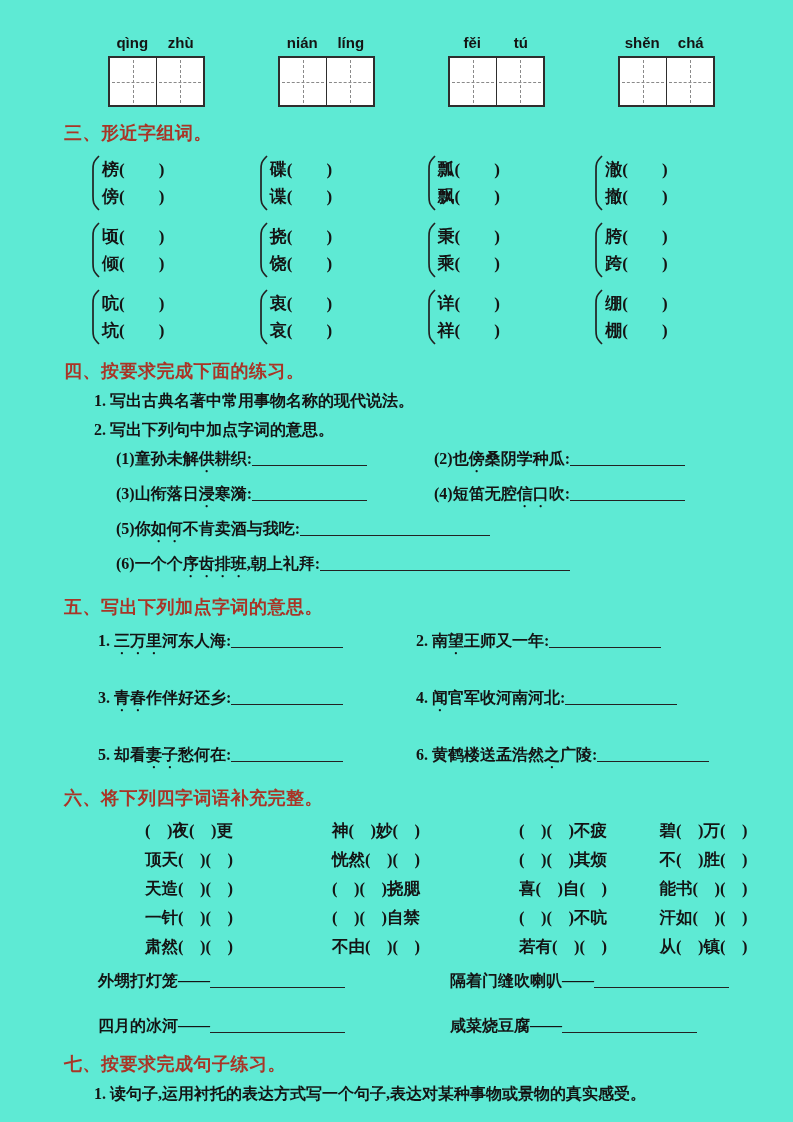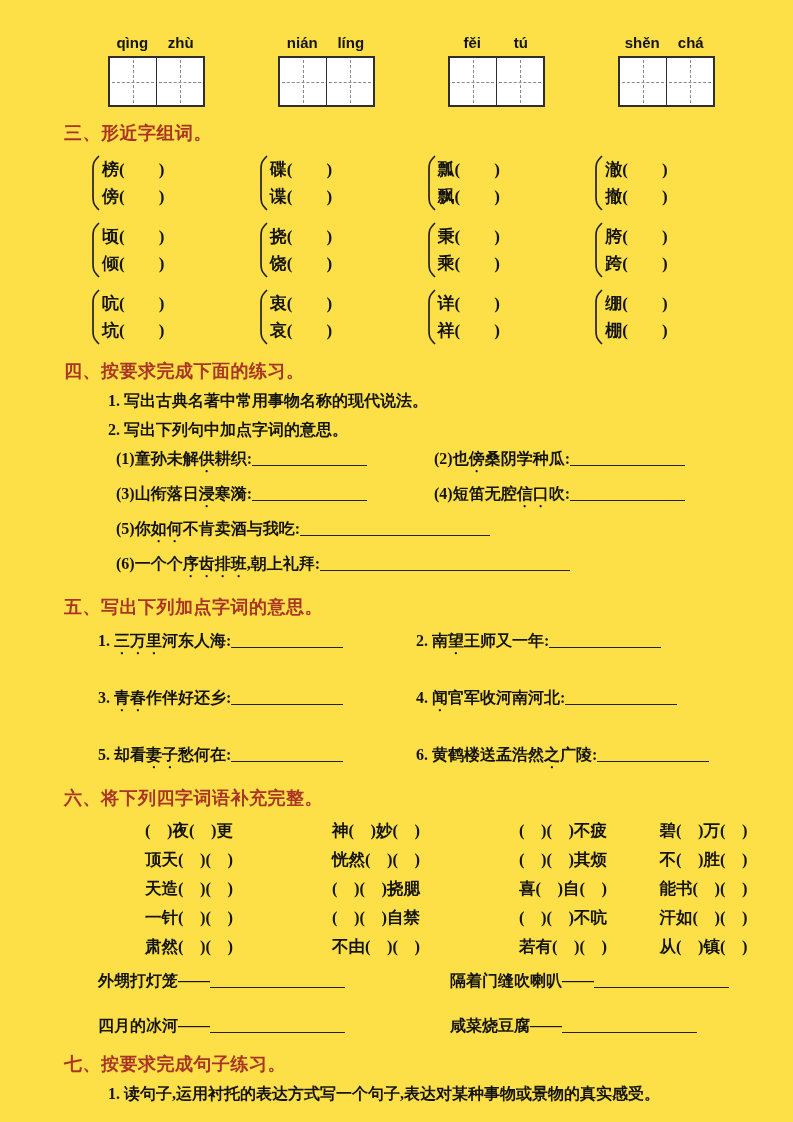--- a/index.html
+++ b/index.html
@@ -1,18 +1,18 @@
 <!DOCTYPE html>
 <html lang="zh"><head>
 <meta charset="utf-8">
 <style>
   html,body{margin:0;padding:0;background:#e9e9e9;}
   .page{
     width:793px;height:1122px;box-sizing:border-box;overflow:hidden;
-    margin:0 auto;background:#fde047;color:#141414;
+    margin:0 auto;background:#5eead4;color:#141414;
     font-family:"Liberation Serif", serif;
     padding:34px 40px 0 64px;position:relative;
   }
   
   .pinyin-section{display:flex;justify-content:space-between;margin:0 38px 0 44px;}
   .pinyin-group{width:97px;}
   .pinyin-row{display:flex;margin-bottom:5px;}
   .pinyin-row span{flex:1;text-align:center;font-weight:700;font-size:15px;
     font-family:"Liberation Sans", sans-serif;}
   .wgrid{display:flex;border:2px solid #2e2e2e;background:#fff;}
@@ -23,21 +23,21 @@
   
   .sec-h{color:#a93527;font-weight:700;font-size:18px;margin:14px 0 6px 0;letter-spacing:.5px;}
   
   .pairs-grid{display:grid;grid-template-columns:repeat(4,1fr);row-gap:11px;column-gap:8px;
     margin:10px 0 0 26px;}
   .pair{display:flex;align-items:center;}
   .brace{flex:0 0 10px;margin-right:2px;}
   .pair-col div{font-size:17px;font-weight:700;line-height:27px;}
   
   .t{font-weight:700;font-size:16px;}
-  .label-line{font-weight:700;font-size:16px;margin:8px 0 6px 44px;}
+  .label-line{font-weight:700;font-size:16px;margin:8px 0 6px 30px;}
   .blank{display:inline-block;border-bottom:1.6px solid #222;height:13px;vertical-align:-2px;}
   .w115{width:115px}.w190{width:190px}.w250{width:250px}.w112{width:112px}.w135{width:135px}
   
   .q1-grid{display:grid;grid-template-columns:220px 225px 1fr;row-gap:9px;margin:8px 0 2px 54px;}
   .q2-grid{display:grid;grid-template-columns:318px 1fr;row-gap:6px;margin:6px 0 0 52px;}
   .q2-item{white-space:nowrap;line-height:24px;}
   .span2{grid-column:1 / span 2;}
   
   .em{-webkit-text-emphasis:filled dot #111;-webkit-text-emphasis-position:under left;
       text-emphasis:filled dot #111;text-emphasis-position:under left;}

